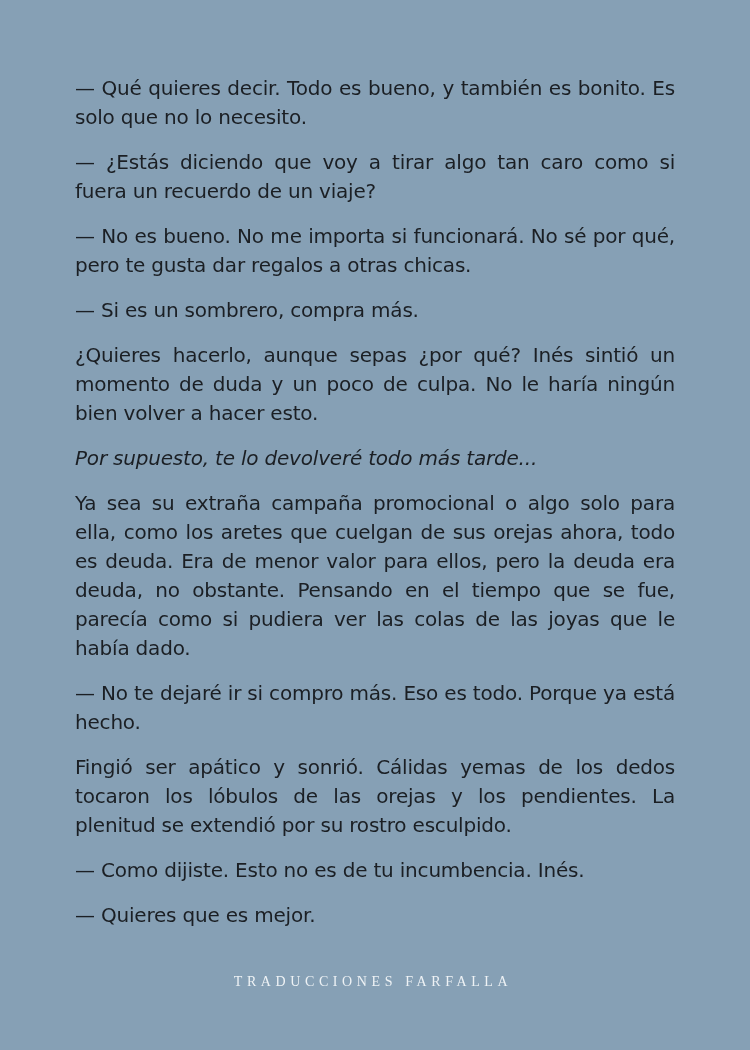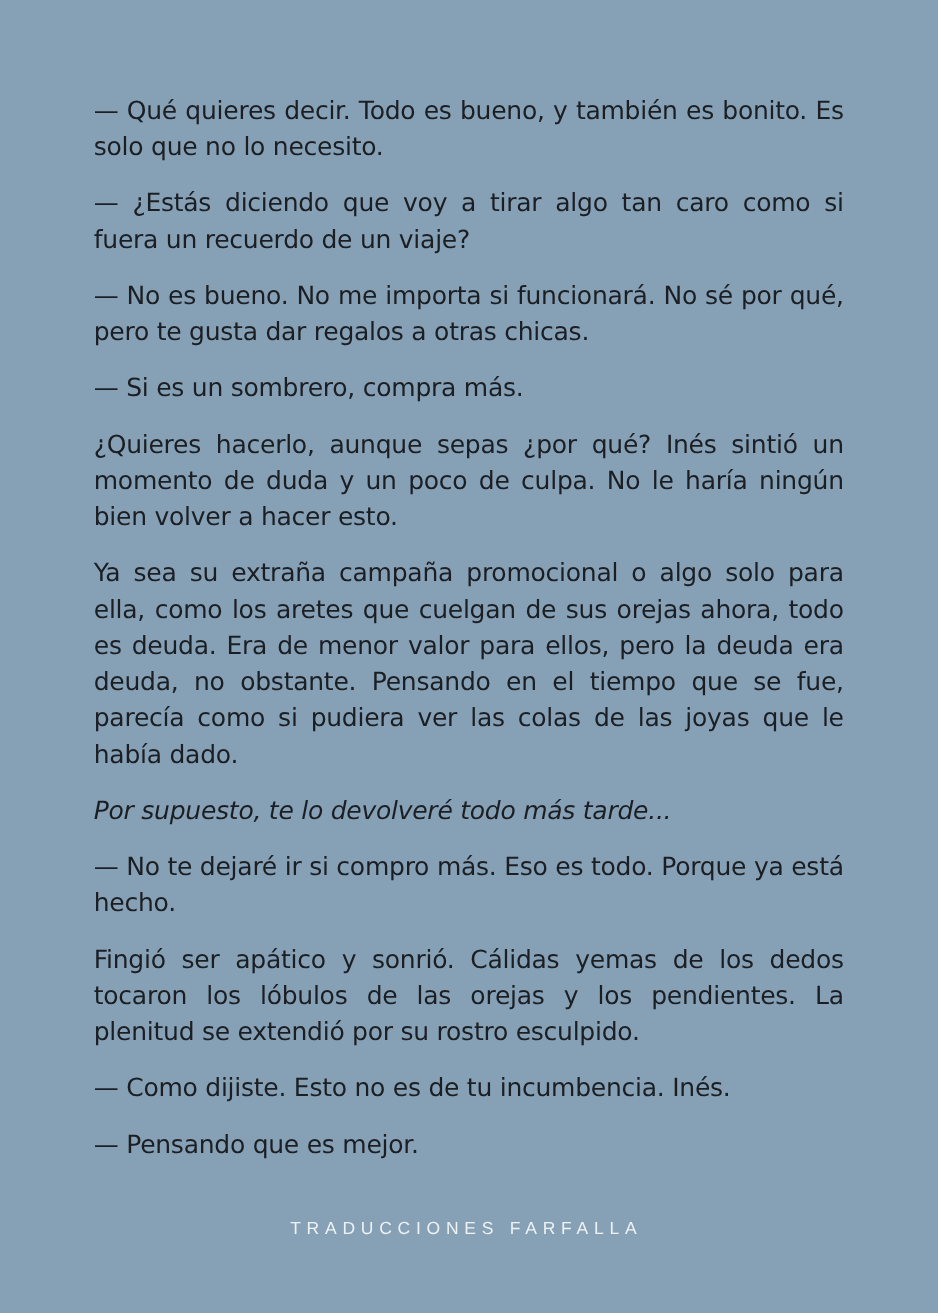--- a/index.html
+++ b/index.html
@@ -31,36 +31,36 @@
     }
     .para.italic {
       font-style: italic;
     }
     .footer {
       position: absolute;
       left: 0;
       width: 746px;
       top: 974px;
       text-align: center;
-      font-family: Liberation Sans, sans-serif;
+      font-family: Liberation Serif, serif;
       font-size: 14px;
       letter-spacing: 4.6px;
       color: #eef2f5;
     }
   </style>
 </head>
 <body>
 
 <div class="page">
   <p class="para">— Qué quieres decir. Todo es bueno, y también es bonito. Es solo que no lo necesito.</p>
   <p class="para">— ¿Estás diciendo que voy a tirar algo tan caro como si fuera un recuerdo de un viaje?</p>
   <p class="para">— No es bueno. No me importa si funcionará. No sé por qué, pero te gusta dar regalos a otras chicas.</p>
   <p class="para">— Si es un sombrero, compra más.</p>
   <p class="para">¿Quieres hacerlo, aunque sepas ¿por qué? Inés sintió un momento de duda y un poco de culpa. No le haría ningún bien volver a hacer esto.</p>
+  <p class="para italic">Por supuesto, te lo devolveré todo más tarde...</p>
   <p class="para">Ya sea su extraña campaña promocional o algo solo para ella, como los aretes que cuelgan de sus orejas ahora, todo es deuda. Era de menor valor para ellos, pero la deuda era deuda, no obstante. Pensando en el tiempo que se fue, parecía como si pudiera ver las colas de las joyas que le había dado.</p>
-  <p class="para italic">Por supuesto, te lo devolveré todo más tarde...</p>
   <p class="para">— No te dejaré ir si compro más. Eso es todo. Porque ya está hecho.</p>
   <p class="para">Fingió ser apático y sonrió. Cálidas yemas de los dedos tocaron los lóbulos de las orejas y los pendientes. La plenitud se extendió por su rostro esculpido.</p>
   <p class="para">— Como dijiste. Esto no es de tu incumbencia. Inés.</p>
-  <p class="para">— Pensando que es mejor.</p>
+  <p class="para">— Quieres que es mejor.</p>
 </div>
 
 <div class="footer">TRADUCCIONES FARFALLA</div>
 
 </body></html>

